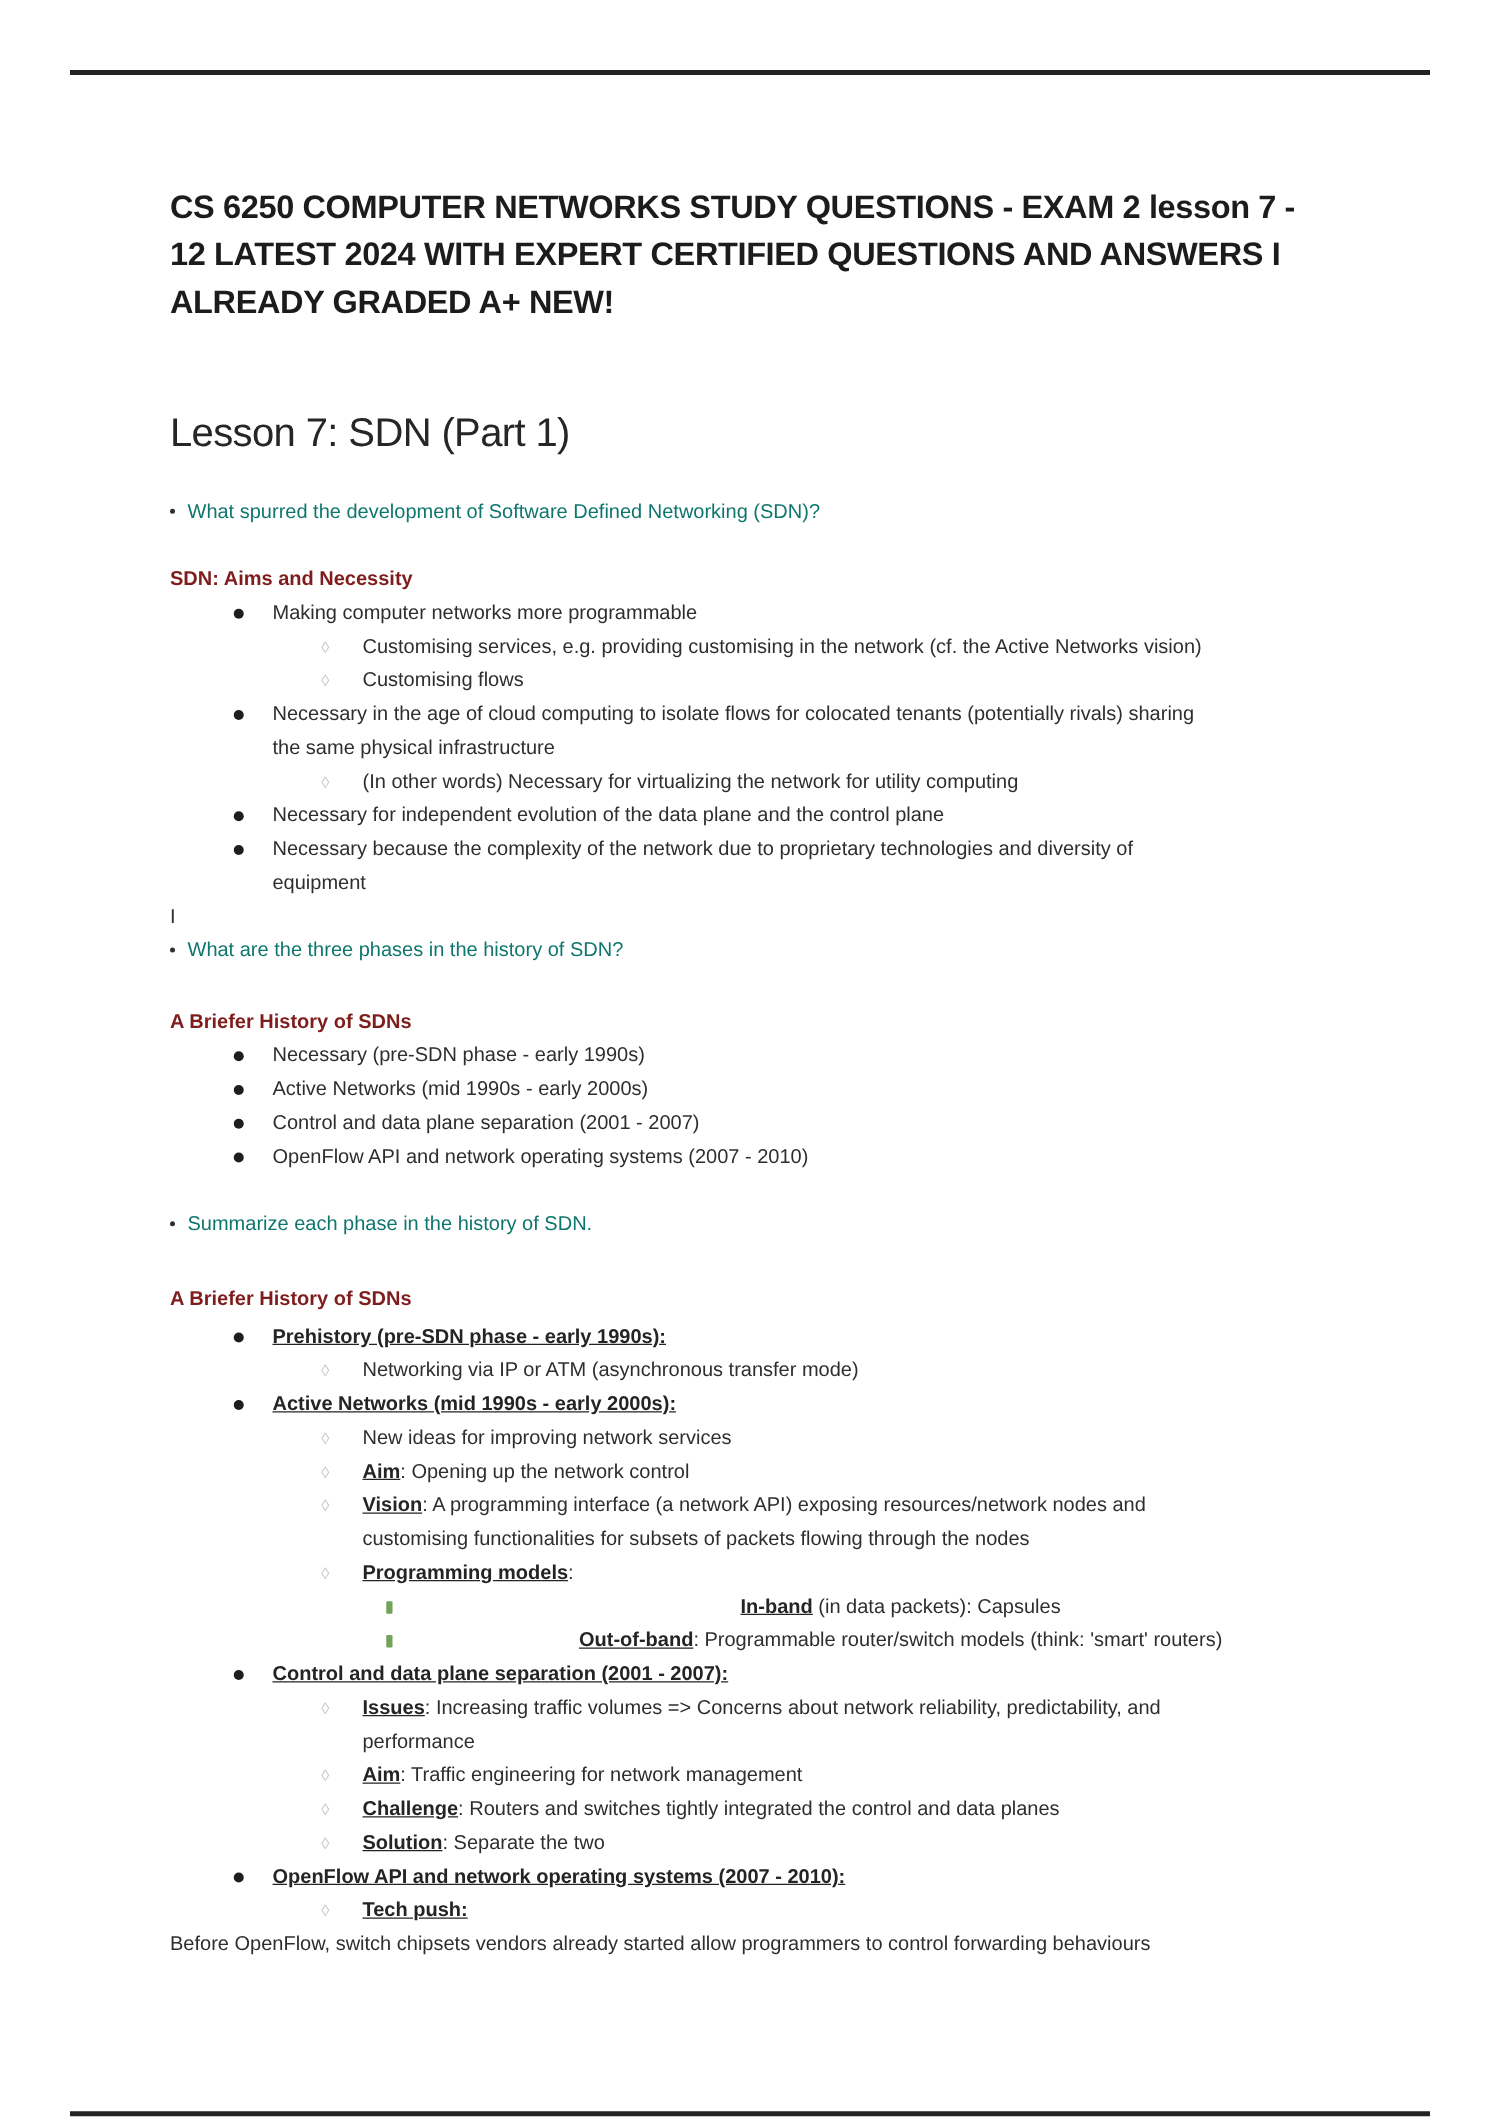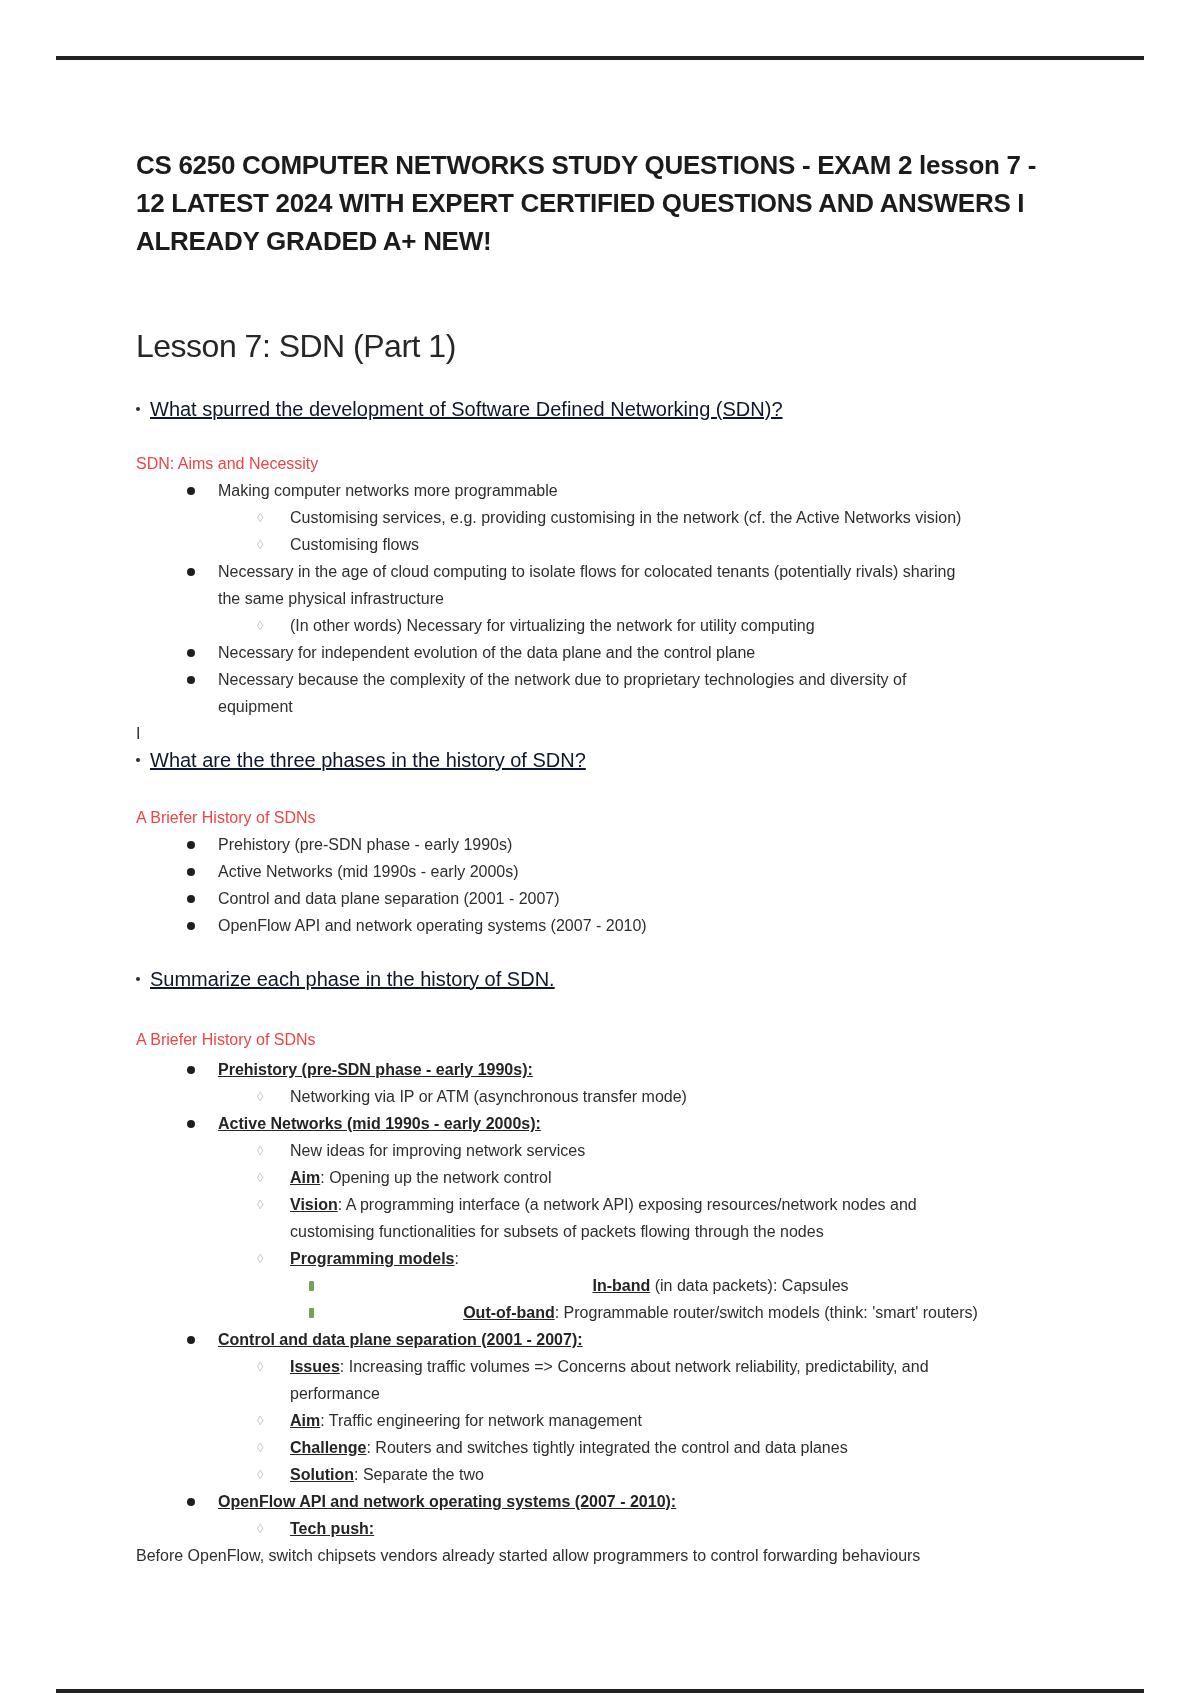--- a/index.html
+++ b/index.html
@@ -44,43 +44,42 @@
     font-size: 32px;
     font-weight: 400;
     letter-spacing: -0.5px;
     line-height: 47px;
     color: #262626;
   }
 
   .question {
     position: relative;
     padding-left: 14px;
-    font-size: 20px;
+    font-size: 16px;
     line-height: 27px;
-    color: #0f172a;
-    text-decoration: underline;
+    color: #0f766e;
   }
   .question.mt26 { margin-top: 26px; }
   .question.mt27 { margin-top: 27px; }
   .qdot {
     position: absolute;
     left: 0;
     top: 11px;
     width: 4px;
     height: 4px;
     background: #2e2e2e;
     border-radius: 50%;
   }
 
   .sec-heading {
     margin-top: 27px;
     font-size: 16px;
     line-height: 27px;
-    font-weight: 400;
-    color: #ef4444;
+    font-weight: 700;
+    color: #7f1d1d;
   }
   .sec-heading.mt30 { margin-top: 30px; }
   .sec-heading.mt33 { margin-top: 33px; }
 
   .list { font-size: 16px; line-height: 27px; }
   .list.mt3 { margin-top: 3px; }
 
   .li { position: relative; }
   .li.lvl0 { padding-left: 0; }
   .li.lvl1 { padding-left: 82px; }
@@ -148,21 +147,21 @@
 
     <div class="stray">I</div>
 
     <div class="question">
       <span class="qdot"></span>
       <span>What are the three phases in the history of SDN?</span>
     </div>
 
     <div class="sec-heading mt30">A Briefer History of SDNs</div>
     <div class="list">
-        <div class="li lvl1"><span class="bullet b1"></span><span class="li-text">Prehistory (pre-SDN phase - early 1990s)</span></div>
+        <div class="li lvl1"><span class="bullet b1"></span><span class="li-text">Necessary (pre-SDN phase - early 1990s)</span></div>
         <div class="li lvl1"><span class="bullet b1"></span><span class="li-text">Active Networks (mid 1990s - early 2000s)</span></div>
         <div class="li lvl1"><span class="bullet b1"></span><span class="li-text">Control and data plane separation (2001 - 2007)</span></div>
         <div class="li lvl1"><span class="bullet b1"></span><span class="li-text">OpenFlow API and network operating systems (2007 - 2010)</span></div>
       </div>
 
     <div class="question mt27">
       <span class="qdot"></span>
       <span>Summarize each phase in the history of SDN.</span>
     </div>
 

